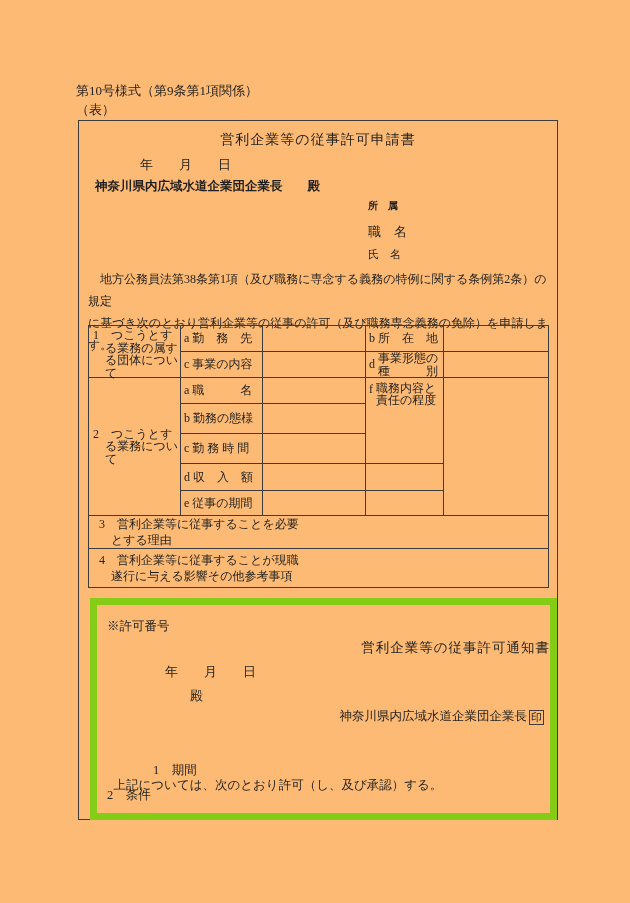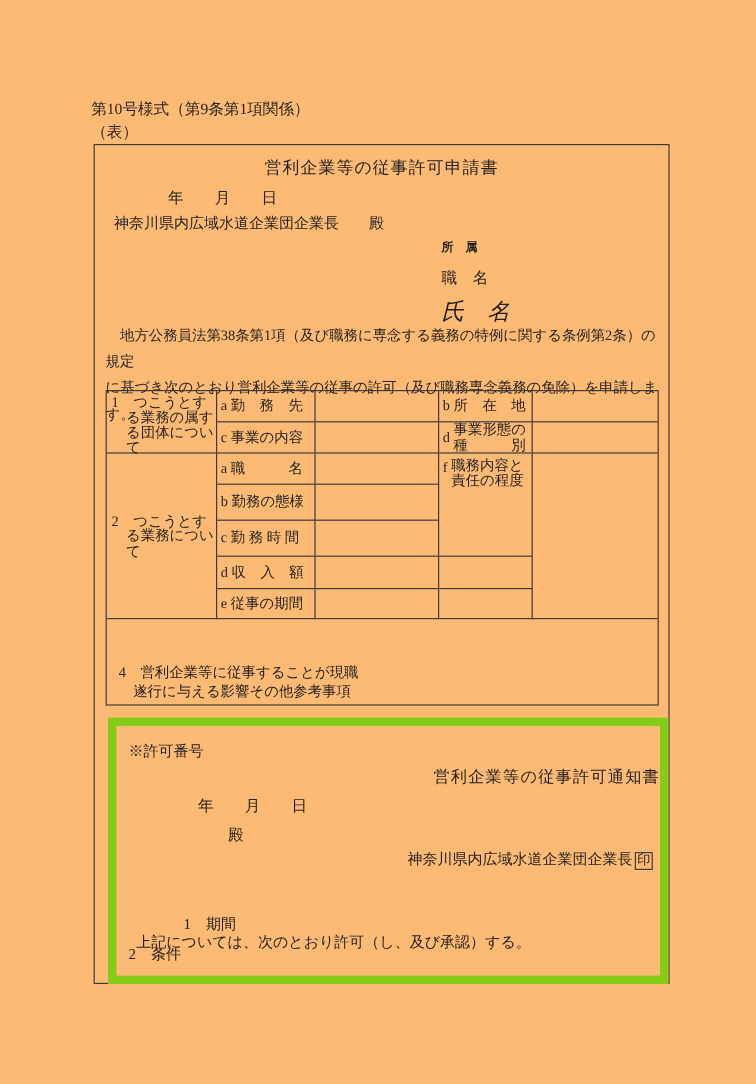--- a/index.html
+++ b/index.html
@@ -14,24 +14,24 @@
   .abs { position: absolute; }
   .outer-box {
     position: absolute; left: 78px; top: 120px;
     width: 478px; height: 698px;
     border: 1px solid #3c3c3c;
   }
   .form-number { left:76px; top:82px; font-size:13px; }
   .front-label { left:76px; top:101px; font-size:13px; }
   .app-title { left:78px; top:131px; width:480px; text-align:center; font-size:14px; letter-spacing:1px; }
   .app-date { left:140px; top:156px; font-size:13px; }
-  .addressee { left:95px; top:178px; font-size:12.5px; }
+  .addressee { left:95px; top:178px; font-size:12.5px;font-weight:bold; }
   .fld-aff  { left:368px; top:199px; font-size:10px;font-weight:bold; }
   .fld-pos  { left:368px; top:223px; font-size:13px; }
-  .fld-name { left:368px; top:247px; font-size:19px;font-style:italic; }
+  .fld-name { left:368px; top:247px; font-size:11px; }
   .app-body { left:88px; top:268px; width:466px; font-size:12px; line-height:22px; white-space:pre-line; }
 
   .form-table {
     position:absolute; left:88px; top:325px;
     display:grid;
     grid-template-columns: 92px 82px 103px 78px 104px;
     grid-template-rows: 26px 26px 26px 30px 30px 27px 25px 33px 38px;
     border: 1px solid #3c3c3c;
     font-size: 12px;
     box-sizing: border-box;
@@ -146,20 +146,22 @@
 
     <div class="cell lbl top" style="grid-area:3/4/6/5">
       <span class="pfx">f</span>
       <span class="ltx">職務内容と
 責任の程度</span>
     </div>
     <div class="cell" style="grid-area:6/4/7/5"></div>
     <div class="cell" style="grid-area:7/4/8/5"></div>
     <div class="cell nr" style="grid-area:3/5/8/6"></div>
 
+    <div class="cell nr wide-row" style="grid-area:8/1/9/6">3　営利企業等に従事することを必要
+　とする理由</div>
     <div class="cell nr nb wide-row" style="grid-area:9/1/10/6">4　営利企業等に従事することが現職
 　遂行に与える影響その他参考事項</div>
   </div>
 
   <div class="notice-box">
     <div class="abs n-permit">※許可番号</div>
     <div class="abs n-title">営利企業等の従事許可通知書</div>
     <div class="abs n-date">年　　月　　日</div>
     <div class="abs n-dono">殿</div>
     <div class="abs n-signer">

